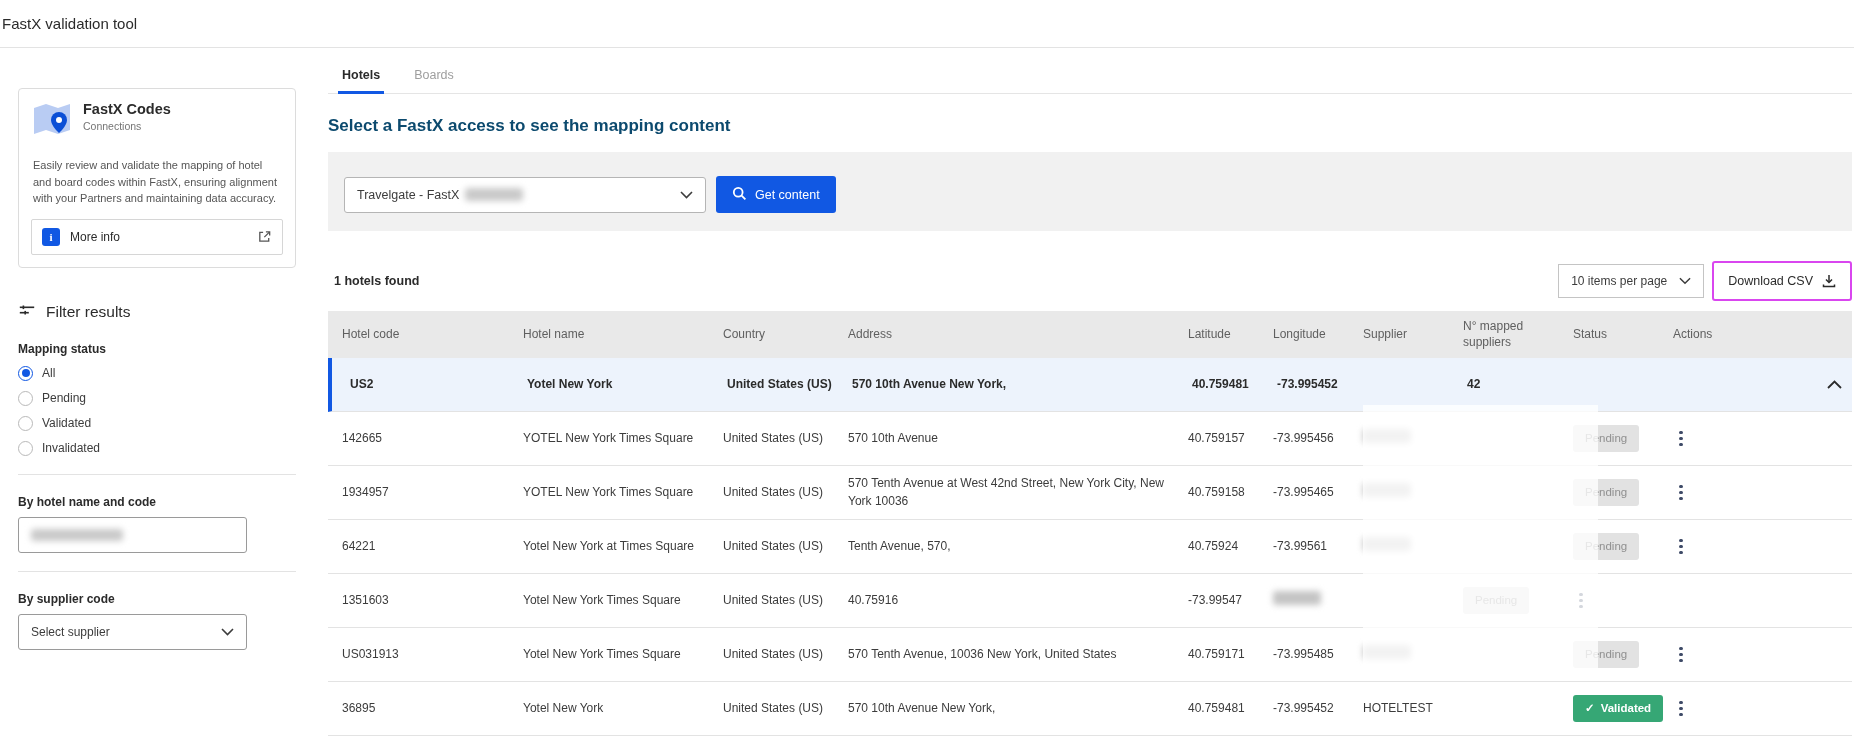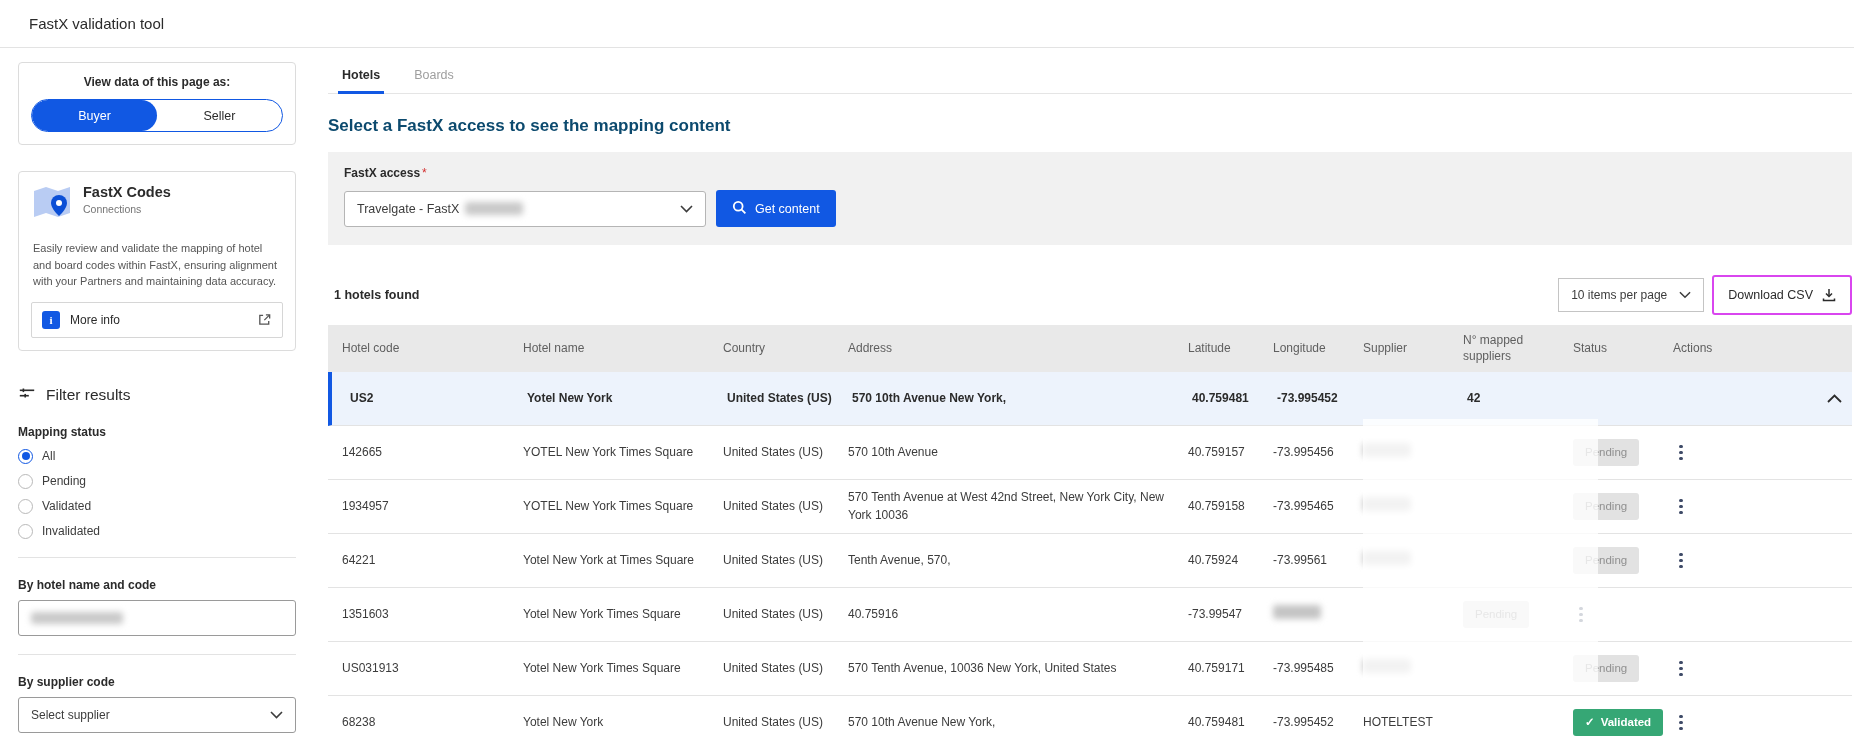--- a/index.html
+++ b/index.html
@@ -1,20 +1,20 @@
 <!DOCTYPE html>
 <html><head>
 <meta charset="utf-8">
 <style>
   * { margin:0; padding:0; box-sizing:border-box; }
   html,body { width:1854px; height:739px; overflow:hidden; background:#fff;
     font-family:"Liberation Sans", sans-serif; color:#3c3c3c; }
 
   
-  .topbar { height:48px; display:flex; align-items:center; padding:0 29px;
+  .topbar { height:48px; display:flex; align-items:center; padding:0 2px;
     border-bottom:1px solid #e3e3e3; }
   .topbar h1 { font-size:15px; font-weight:500; color:#2b2b2b; }
 
   .content { display:flex; height:690px; }
 
   
   .sidebar { width:296px; flex:none; padding:14px 0 0 18px; }
   .card { width:278px; border:1px solid #dcdcdc; border-radius:4px; background:#fff; }
   .card.viewas { padding:12px; text-align:center; }
   .viewas-label { font-size:12px; font-weight:700; color:#2b2b2b; margin-bottom:10px; }
@@ -39,21 +39,21 @@
   .filter-title { display:flex; align-items:center; gap:10px; margin-top:34px;
     font-size:15.5px; font-weight:500; color:#2b2b2b; }
   .group-label { font-size:12px; font-weight:700; color:#2b2b2b; margin:20px 0 8px; }
   .radio-row { display:flex; align-items:center; gap:9px; margin:10px 0; cursor:pointer;text-align:center; }
   .radio { width:15px; height:15px; border:1.5px solid #b9b9b9; border-radius:50%;
     flex:none; position:relative; background:#fff; }
   .radio.selected { border-color:#1158e3; }
   .radio.selected::after { content:""; position:absolute; inset:2.5px; border-radius:50%; background:#1158e3; }
   .radio-label { font-size:12px; color:#3c3c3c; }
   .divider { width:278px; border-top:1px solid #e3e3e3; margin:18px 0; }
-  .side-input, .side-select { width:278px; height:36px; border:1px solid #9a9a9a; border-radius:3px;
+  .side-input, .side-select { width:229px; height:36px; border:1px solid #9a9a9a; border-radius:3px;
     background:#fff; display:flex; align-items:center; padding:0 12px; font-size:12px; color:#3c3c3c; cursor:text; }
   .side-select { cursor:pointer; }
   .side-select .chev { margin-left:auto; display:flex; }
   .redact { display:inline-block; background:#c9c9c9; border-radius:3px; filter:blur(3px); }
   .redact.ph { width:92px; height:12px; }
 
   
   .main { flex:1; min-width:0; padding:14px 2px 0 32px; }
   .tabs { display:flex; gap:30px; border-bottom:1px solid #e5e5e5; padding-left:12px; }
   .tab { font-size:12.5px; padding:6px 2px 11px; cursor:pointer; color:#9e9e9e; position:relative; }
@@ -108,27 +108,20 @@
 <body>
 
 <div class="topbar">
   <h1>FastX validation tool</h1>
 </div>
 
 <div class="content">
 
   <div class="sidebar">
 
-    <div class="card viewas">
-      <div class="viewas-label">View data of this page as:</div>
-      <div class="toggle">
-        <div class="toggle-opt active">Buyer</div>
-        <div class="toggle-opt">Seller</div>
-      </div>
-    </div>
 
     <div class="card codes">
       <div class="codes-head">
         <span>
           <svg width="42" height="38" viewBox="0 0 42 38">
             <path d="M3 7 L15 3 L27 7 L39 3 V29 L27 33 L15 29 L3 33 Z" fill="#b9ccf3"></path>
             <path d="M28 11 a8 8 0 0 1 8 8 c0 6-8 13-8 13 s-8-7-8-13 a8 8 0 0 1 8-8 Z" fill="#0b4fd6"></path>
             <circle cx="28" cy="19" r="3" fill="#fff"></circle>
           </svg>
         </span>
@@ -205,23 +198,20 @@
   <div class="main">
 
     <div class="tabs">
       <div class="tab active">Hotels</div>
       <div class="tab">Boards</div>
     </div>
 
     <div class="main-heading">Select a FastX access to see the mapping content</div>
 
     <div class="access-panel">
-      <div class="access-label">
-        <span>FastX access</span><span class="req">*</span>
-      </div>
       <div class="access-controls">
         <div class="access-select">
           <span>Travelgate - FastX</span>
           <span class="redact sel"></span>
           <span class="chev">
             <svg width="13" height="8" viewBox="0 0 13 8" fill="none" stroke="#3c3c3c" stroke-width="1.6">
                 <path d="M1 1l5.5 5.5L12 1"></path>
               </svg>
           </span>
         </div>
@@ -429,21 +419,21 @@
       <button class="kebab">
                 <i></i>
                 <i></i>
                 <i></i>
               </button>
       <span></span>
     </div>
   </div>
 
   <div class="trow">
-    <div>68238</div>
+    <div>36895</div>
     <div>Yotel New York</div>
     <div>United States (US)</div>
     <div>570 10th Avenue New York,</div>
     <div>40.759481</div>
     <div>-73.995452</div>
     <div>
       <span>HOTELTEST</span>
       
     </div>
     <div></div>

